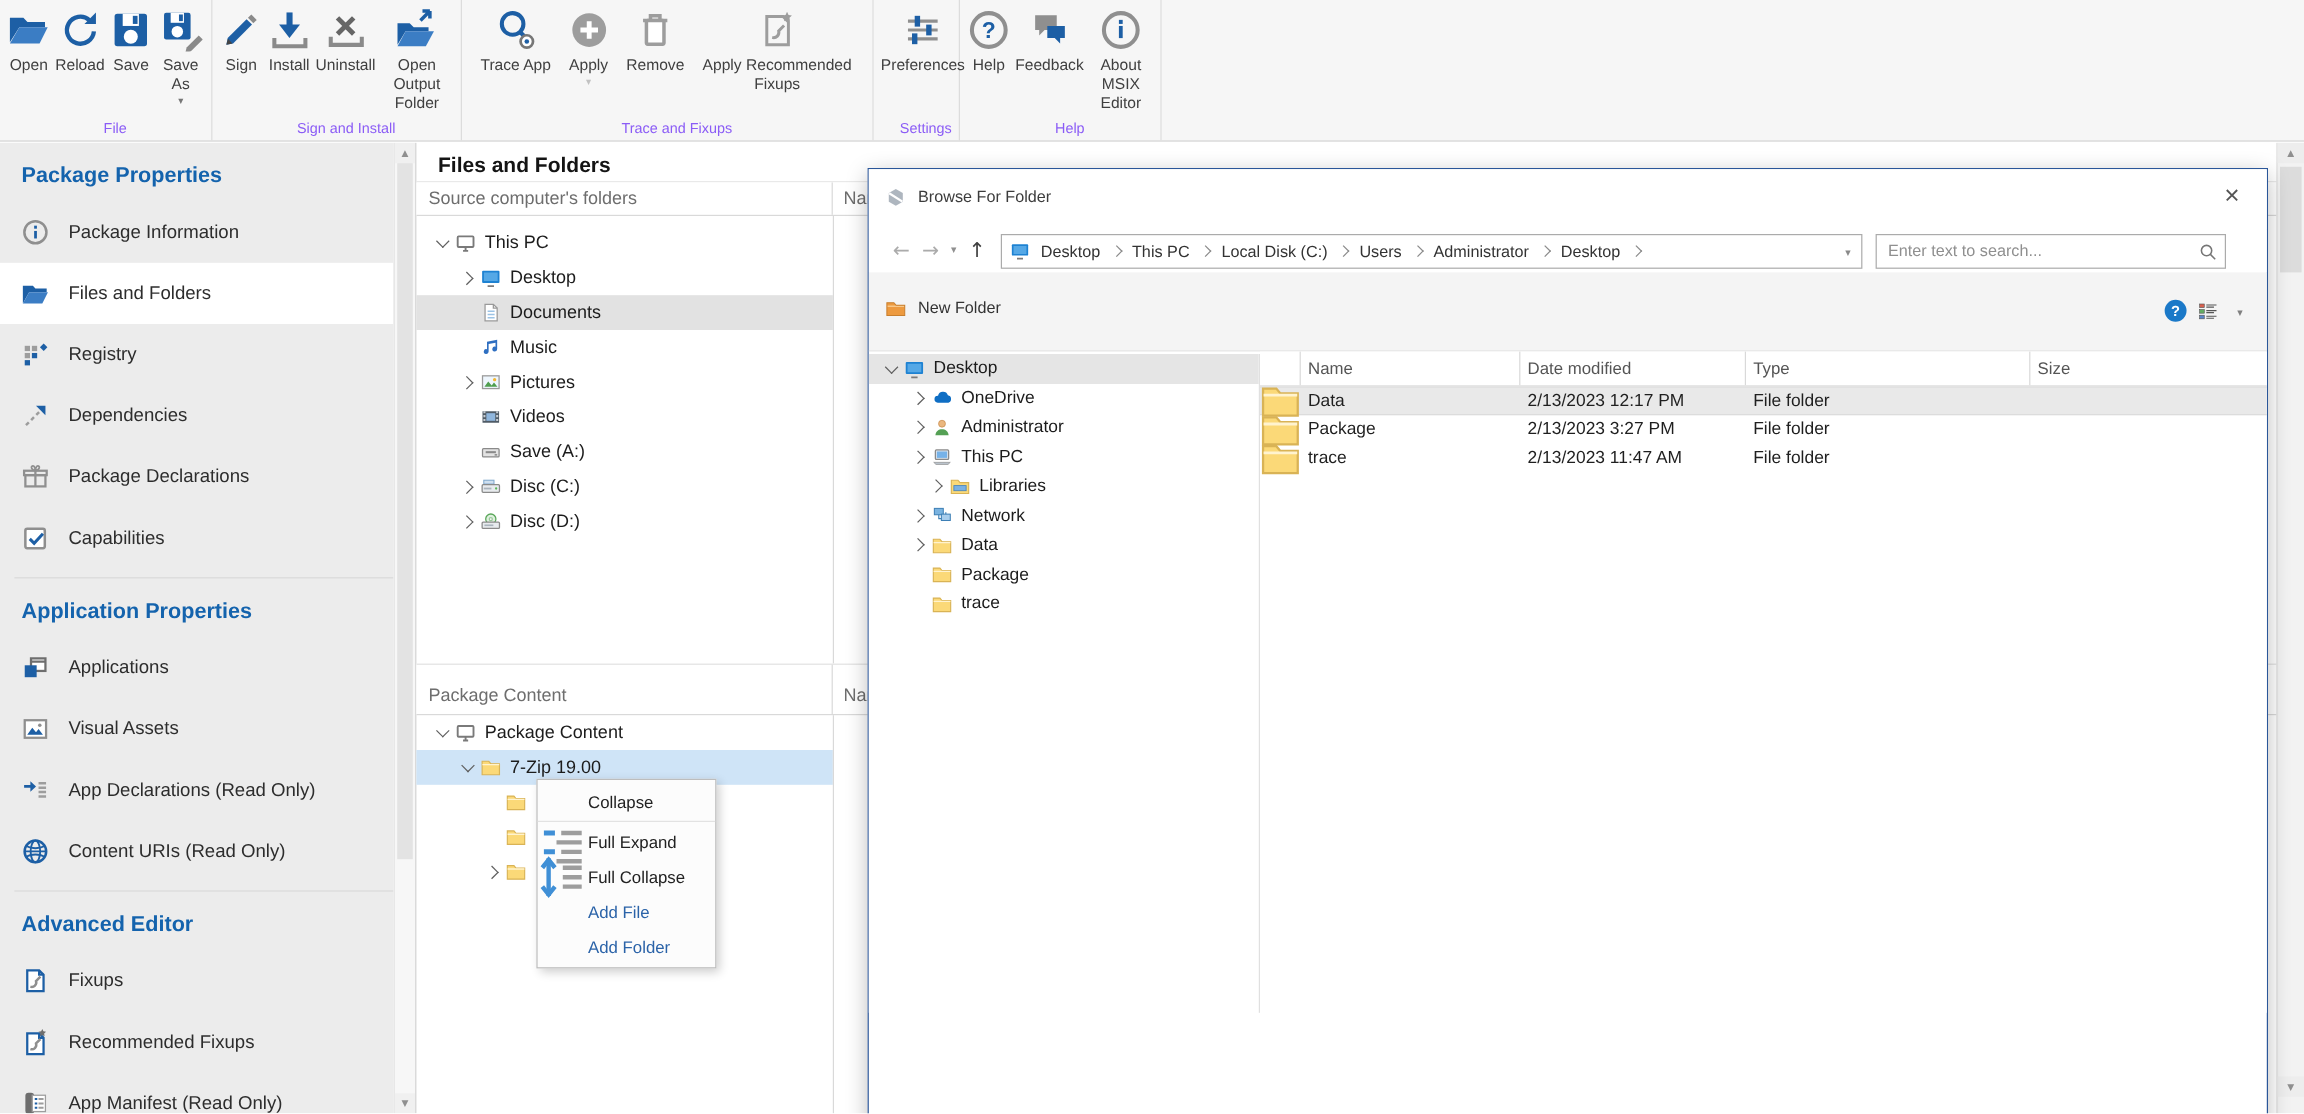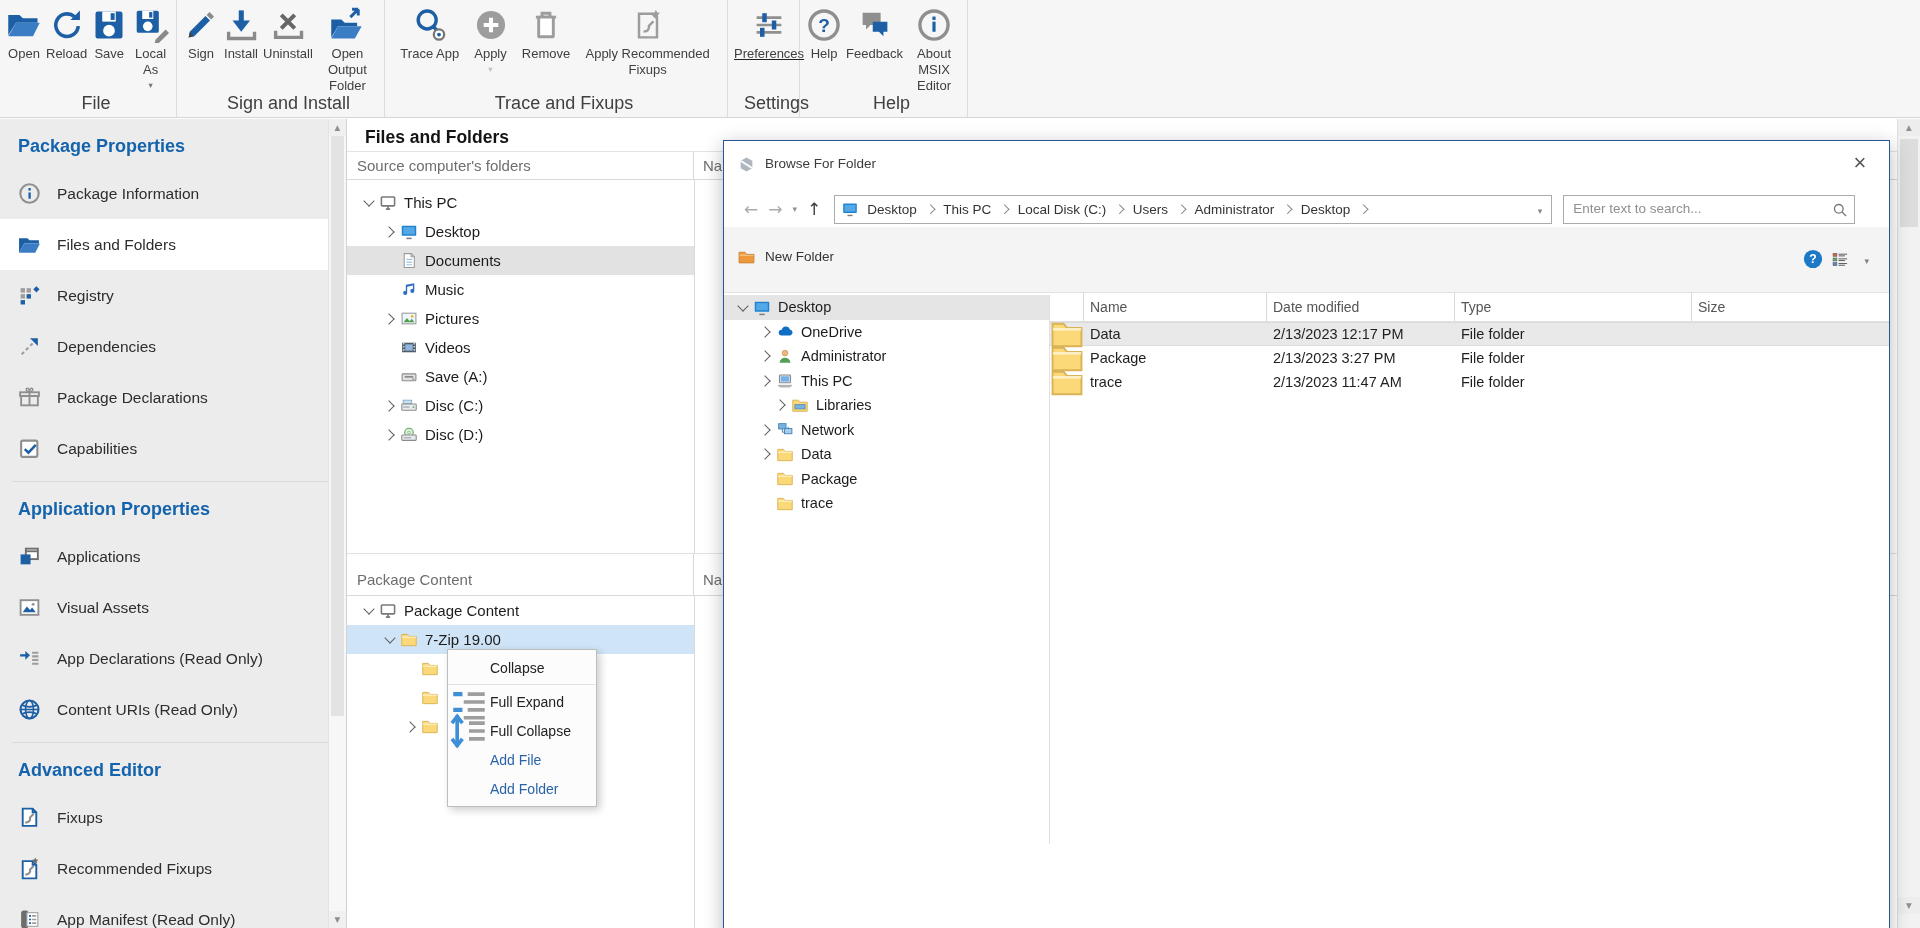--- a/index.html
+++ b/index.html
@@ -11,21 +11,21 @@
   .rgroup{position:relative;border-right:1px solid #dcdcdc;padding:7px 4px 20px;box-sizing:border-box;flex:none;}
   .rgroup-buttons{display:flex;justify-content:space-evenly;align-items:flex-start;height:84px;}
   .rbtn{display:flex;flex-direction:column;align-items:center;cursor:default;padding:0 2px;}
   .ricon{height:36px;width:36px;display:flex;align-items:center;justify-content:center;}
   .ricon svg{width:31px;height:31px;}
   .rlabel{margin-top:3px;font-size:13px;line-height:1.22;color:#3f3f3f;text-align:center;max-width:96px;}
   [data-name="ribbon-button-apply-recommended-fixups"] .rlabel{max-width:128px;}
   .rbtn.disabled .rlabel{color:#404040;}
   .rchev{font-size:8.5px;color:#777;margin-top:2px;font-family:"DejaVu Sans",sans-serif;}
   .rbtn.disabled .rchev{color:#c2c2c2;}
-  .rgroup-label{position:absolute;bottom:3px;left:16px;right:0;text-align:center;font-size:18px;color:#404040;}
+  .rgroup-label{position:absolute;bottom:3px;left:16px;right:0;text-align:center;font-size:12px;color:#8b5cf6;}
 
   
   #sidebar{position:absolute;left:0;top:119px;width:328px;bottom:0;background:#ececec;overflow:hidden;}
   .sheading{padding:17px 0 11px 18px;font-size:18px;font-weight:bold;color:#1463ad;}
   .sitem{height:51px;display:flex;align-items:center;padding-left:18px;gap:16px;font-size:15.5px;color:#2d2d2d;cursor:default;}
   .sitem.selected{background:#fff;}
   .sicon{width:23px;height:23px;flex:none;display:flex;}
   .sicon svg{width:100%;height:100%;}
   .sdivider{height:1px;background:#d9d9d9;margin:7px 0 0 12px;}
 
@@ -179,21 +179,21 @@
               <svg xmlns="http://www.w3.org/2000/svg" viewBox="0 0 32 32" style="width:100%;height:100%">
                 <g transform="scale(.82)">
                   <rect x="4" y="4" width="24" height="24" rx="2" fill="#1d5fa5"></rect>
                   <rect x="10" y="4" width="12" height="9" fill="#fff"></rect>
                   <rect x="17.5" y="5.5" width="3.5" height="6" fill="#1d5fa5"></rect>
                   <circle cx="16" cy="21" r="5.2" fill="#fff"></circle>
                 </g>
                 <path d="M20 29l9-9 3 3-9 9-4 1z" fill="#8a8a8a"></path>
               </svg>
             </span>
-            <div class="rlabel" data-name="ribbon-button-label">Local As</div>
+            <div class="rlabel" data-name="ribbon-button-label">Save As</div>
             <div class="rchev" data-name="chevron-down-icon">▾</div>
           </div>
         </div>
         <div class="rgroup-label" data-name="ribbon-group-label">File</div>
       </div>
       <div class="rgroup" data-name="ribbon-group-sign-and-install" style="width: 208px;">
         <div class="rgroup-buttons">
           <div class="rbtn" data-name="ribbon-button-sign">
             <span class="ricon" data-name="sign-icon">
               <svg xmlns="http://www.w3.org/2000/svg" viewBox="0 0 32 32" style="width:100%;height:100%">
@@ -274,21 +274,21 @@
                 <path d="M8 6h12l4 4v17H8z" fill="none" stroke="#9d9d9d" stroke-width="2.2"></path>
                 <path d="M23 2.5l1.1 2.3 2.5.4-1.8 1.8.4 2.5-2.2-1.2-2.2 1.2.4-2.5-1.8-1.8 2.5-.4z" fill="#9d9d9d"></path>
                 <path d="M12 21.5c3 .8 5.6-1.8 4.8-4.8l4-4" stroke="#9d9d9d" stroke-width="2.2" fill="none"></path>
               </svg>
             </span>
             <div class="rlabel" data-name="ribbon-button-label">Apply Recommended Fixups</div>
           </div>
         </div>
         <div class="rgroup-label" data-name="ribbon-group-label">Trace and Fixups</div>
       </div>
-      <div class="rgroup" data-name="ribbon-group-settings" style="width: 72px; text-decoration: underline;">
+      <div class="rgroup" data-name="ribbon-group-settings" style="width: 72px;">
         <div class="rgroup-buttons">
           <div class="rbtn" data-name="ribbon-button-preferences">
             <span class="ricon" data-name="preferences-icon">
               <svg xmlns="http://www.w3.org/2000/svg" viewBox="0 0 32 32" style="width:100%;height:100%">
                 <path d="M5 9.5h22M5 16h22M5 22.5h22" stroke="#8f8f8f" stroke-width="2.4"></path>
                 <rect x="10" y="5.5" width="4" height="8" fill="#1d5fa5"></rect>
                 <rect x="18.5" y="12" width="4" height="8" fill="#1d5fa5"></rect>
                 <rect x="8" y="18.5" width="4" height="8" fill="#1d5fa5"></rect>
               </svg>
             </span>

